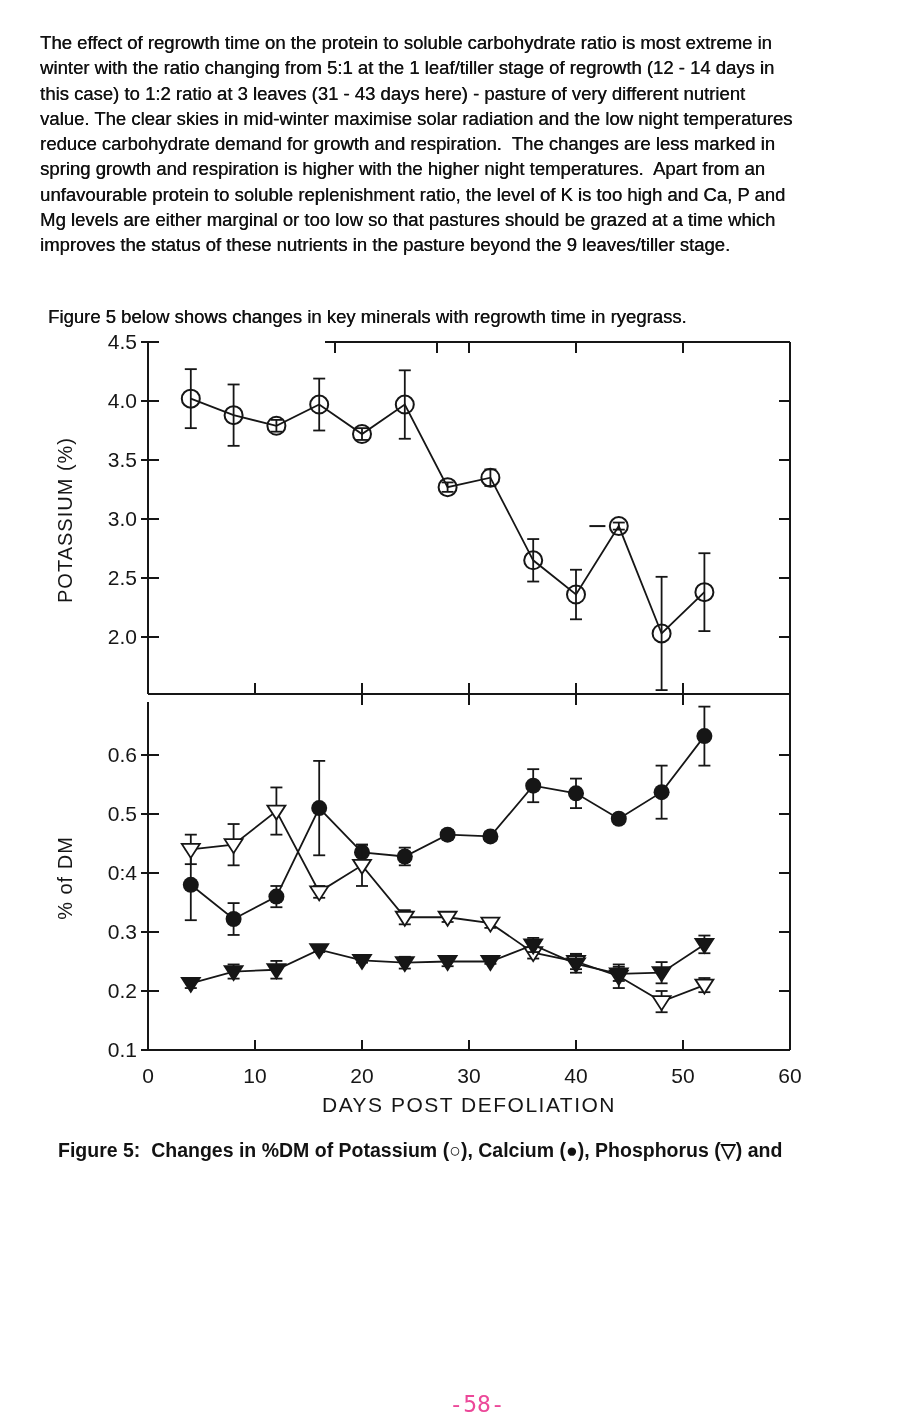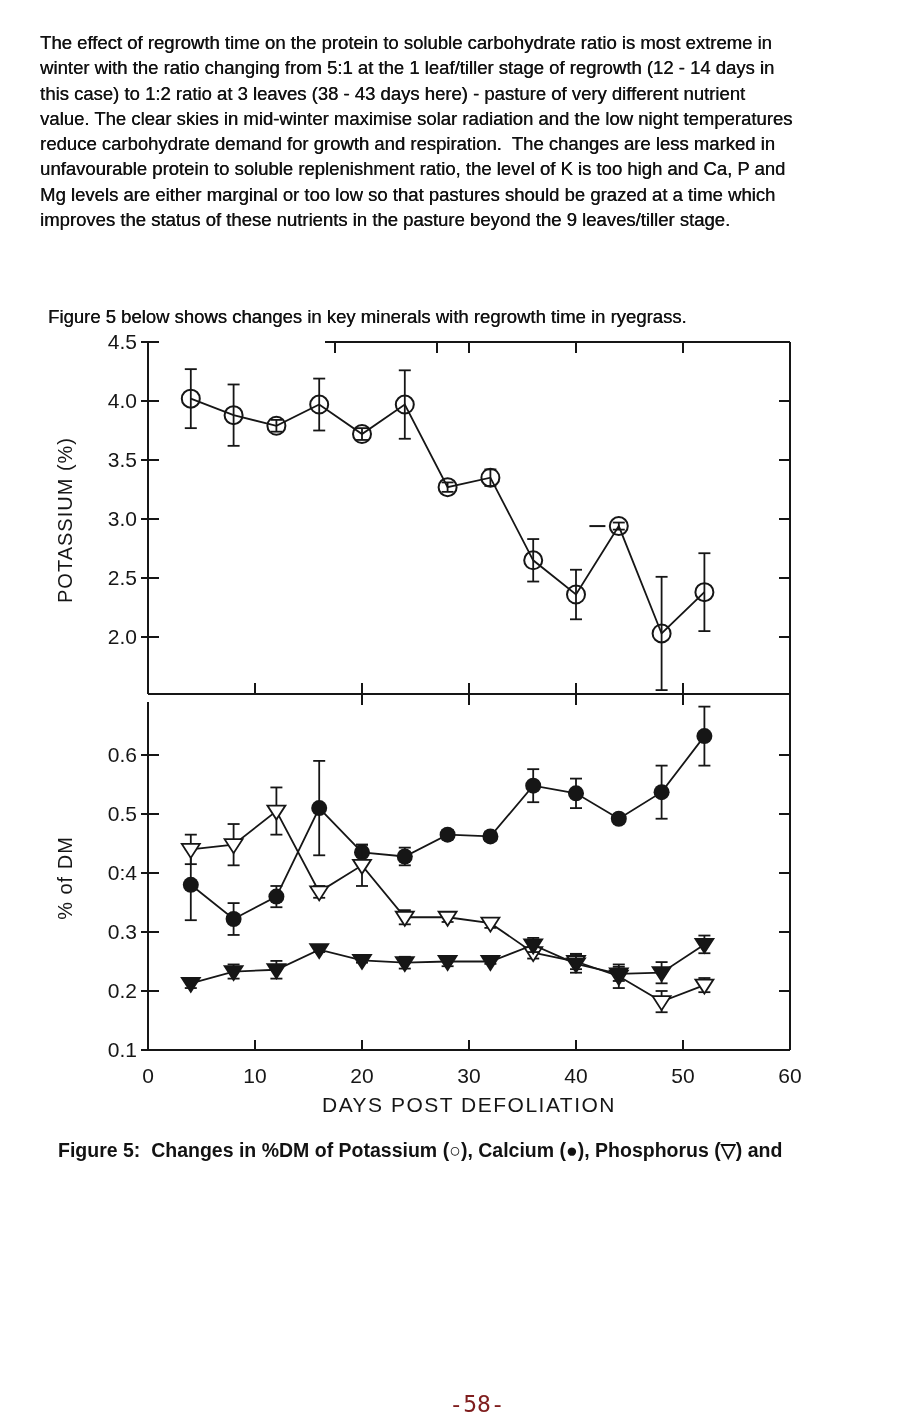--- a/index.html
+++ b/index.html
@@ -20,33 +20,34 @@
   #chart{position:absolute;left:0;top:330px;}
   svg text{
     font-family:"Liberation Sans",sans-serif;fill:#161616;
   }
   .caption{
     position:absolute;left:40px;top:1135px;width:850px;
     font-size:19.5px;font-weight:bold;line-height:31px;margin-left:18px;
   }
   .pageno{
     position:absolute;left:377px;top:1391px;width:200px;text-align:center;
-    font-family:"DejaVu Sans Mono",monospace;font-size:23px;color:#7f1d1d;
+    font-family:"DejaVu Sans Mono",monospace;font-size:23px;color:#ec4899;
   }
 </style>
 </head>
 <body>
 
 <div class="page">
   <div class="para">
       <div class="tline">The effect of regrowth time on the protein to soluble carbohydrate ratio is most extreme in</div>
       <div class="tline">winter with the ratio changing from 5:1 at the 1 leaf/tiller stage of regrowth (12 - 14 days in</div>
-      <div class="tline">this case) to 1:2 ratio at 3 leaves (38 - 43 days here) - pasture of very different nutrient</div>
+      <div class="tline">this case) to 1:2 ratio at 3 leaves (31 - 43 days here) - pasture of very different nutrient</div>
       <div class="tline">value. The clear skies in mid-winter maximise solar radiation and the low night temperatures</div>
       <div class="tline">reduce carbohydrate demand for growth and respiration.  The changes are less marked in</div>
+      <div class="tline">spring growth and respiration is higher with the higher night temperatures.  Apart from an</div>
       <div class="tline">unfavourable protein to soluble replenishment ratio, the level of K is too high and Ca, P and</div>
       <div class="tline">Mg levels are either marginal or too low so that pastures should be grazed at a time which</div>
       <div class="tline">improves the status of these nutrients in the pasture beyond the 9 leaves/tiller stage.</div>
     </div>
   <div class="intro">Figure 5 below shows changes in key minerals with regrowth time in ryegrass.</div>
   <svg id="chart" width="900" height="790" viewBox="0 0 900 790">
       <line x1="148" y1="12" x2="148" y2="364" stroke="#161616" stroke-width="2.2" shape-rendering="crispEdges"></line>
       <line x1="148" y1="372" x2="148" y2="720" stroke="#161616" stroke-width="2.2" shape-rendering="crispEdges"></line>
       <line x1="790" y1="12" x2="790" y2="720" stroke="#161616" stroke-width="2.2" shape-rendering="crispEdges"></line>
       <line x1="325" y1="12" x2="790" y2="12" stroke="#161616" stroke-width="2.2" shape-rendering="crispEdges"></line>

